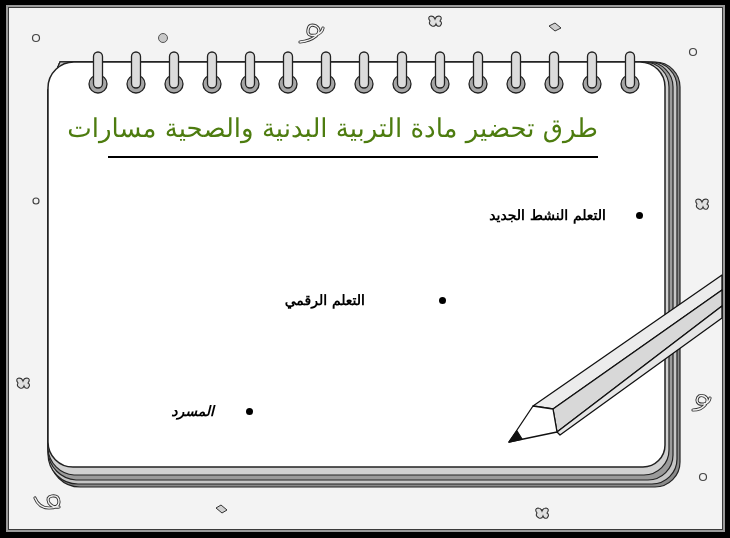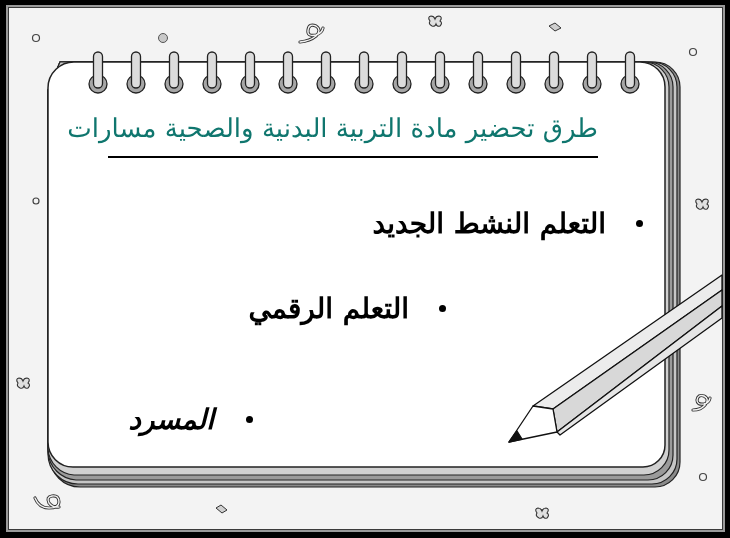--- a/index.html
+++ b/index.html
@@ -24,33 +24,33 @@
     .canvas {
       position: absolute; left: 1px; top: 1px; right: 1px; bottom: 1px;
       background: #f3f3f3;
       overflow: hidden;
     }
     svg.art { position: absolute; left: 0; top: 0; }
     .title {
       position: absolute;
       left: 108px; width: 490px; top: 113px;
       direction: rtl; text-align: center;
-      font-size: 26px; font-weight: normal; color: #0f766e;
+      font-size: 26px; font-weight: normal; color: #4d7c0f;
       white-space: nowrap;
       letter-spacing: 0px;
     }
     .title-underline {
       position: absolute; left: 108px; top: 156px; width: 490px; height: 2px;
       background: #000;
     }
     .bullet-item {
       position: absolute; direction: rtl;
       display: flex; align-items: center; gap: 0;
       white-space: nowrap; color: #000;
-      font-size: 28px; font-weight: bold;
+      font-size: 14px; font-weight: bold;
     }
     .bullet-dot {
       display: inline-block; width: 7px; height: 7px; border-radius: 50%;
       background: #000;
     }
     .bullet-text { display: inline-block; }
   </style>
 </head>
 <body>
 
@@ -174,21 +174,21 @@
 </svg>
 
 <div class="title">طرق تحضير مادة التربية البدنية والصحية مسارات</div>
 <div class="title-underline"></div>
 
 <div class="bullet-item" style="right:87px; top:207px;">
   <span class="bullet-dot" style="margin-left:30px;"></span>
   <span class="bullet-text">التعلم النشط الجديد</span>
 </div>
 
-<div class="bullet-item" style="right:284px; top:292px;">
+<div class="bullet-item" style="right:284px; top:292px;gap:44px;">
   <span class="bullet-dot" style="margin-left:30px;"></span>
   <span class="bullet-text">التعلم الرقمي</span>
 </div>
 
 <div class="bullet-item" style="right:477px; top:403px;font-style:italic;">
   <span class="bullet-dot" style="margin-left:32px;"></span>
   <span class="bullet-text">المسرد</span>
 </div>
 
 </body></html>

